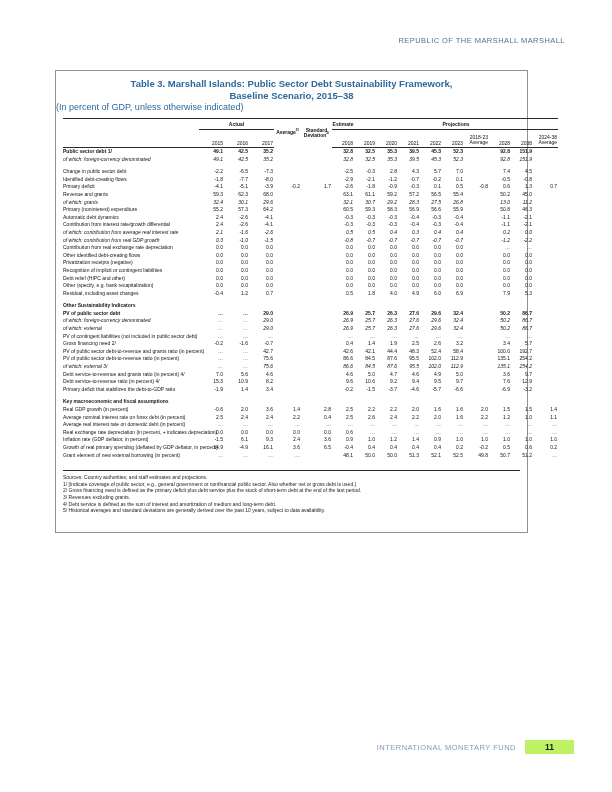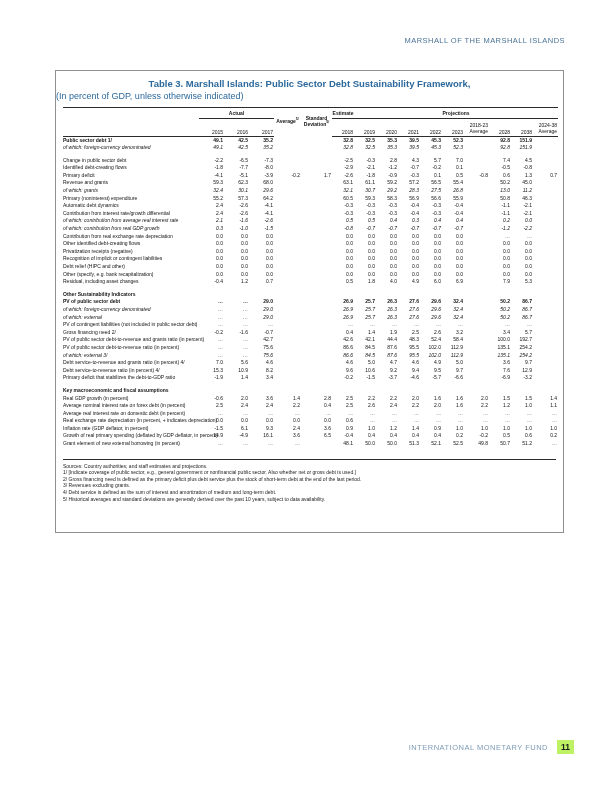--- a/index.html
+++ b/index.html
@@ -1,20 +1,20 @@
 <!DOCTYPE html>
 <html><head>
 <meta charset="utf-8">
 <style>
   html,body{margin:0;padding:0;background:#e8e8e8;}
   .page{position:relative;width:612px;height:792px;background:#ffffff;margin:0 auto;
         font-family:"Liberation Sans", sans-serif;color:#141414;overflow:hidden;}
   .running-header{position:absolute;top:36px;right:47px;font-size:7.5px;letter-spacing:.45px;
         color:#4a7397;}
-  .table-box{position:absolute;left:55px;top:70px;width:509px;height:463px;
+  .table-box{position:absolute;left:55px;top:70px;width:473px;height:463px;
         border:1px solid #8f8f8f;background:#fff;box-sizing:border-box;}
   .tbl-title{margin-top:7px;text-align:center;color:#2d699c;font-weight:bold;
         font-size:9.5px;line-height:11.5px;}
   .tbl-subtitle{color:#2d699c;font-size:9px;line-height:11px;margin-top:1px;}
   table.dsa{margin:5px 7px 0 7px;width:495px;border-collapse:collapse;table-layout:fixed;}
   table.dsa th,table.dsa td{padding:0;font-weight:normal;}
   thead tr.grp th{border-top:1.2px solid #2b2b2b;height:10px;font-size:5px;
         text-align:center;vertical-align:middle;font-weight:bold;}
   thead th.u{border-bottom:.8px solid #2b2b2b;}
   thead tr.yrs th{height:16px;vertical-align:bottom;font-size:5px;text-align:right;
@@ -31,32 +31,33 @@
   tr.bold td{font-weight:bold;}
   tr.italic td{font-style:italic;}
   tr.section td{font-weight:bold;}
   tr.blankr td{height:5px;line-height:5px;}
   .footnotes{margin:11px 7px 0 7px;border-top:1px solid #2b2b2b;padding-top:3px;
         font-size:5px;line-height:6.6px;color:#1c1c1c;}
   .footnotes div{white-space:nowrap;overflow:visible;}
   .page-footer{position:absolute;right:38px;top:740px;display:flex;align-items:center;}
   .footer-text{color:#7f9cb7;font-size:7.5px;letter-spacing:.5px;margin-right:9px;}
   .page-num{background:#bef264;color:#1a1a1a;font-weight:bold;font-size:8.5px;
-        padding:2px 4px;line-height:10px;}
+        padding:2px 20px;line-height:10px;}
 </style>
 </head>
 <body>
 
 <div class="page">
 
-  <div class="running-header">MARSHALL OF THE MARSHALL ISLANDS</div>
+  <div class="running-header">REPUBLIC OF THE MARSHALL MARSHALL</div>
 
   <div class="table-box">
     <div class="tbl-title">
       <div>Table 3. Marshall Islands: Public Sector Debt Sustainability Framework,</div>
+      <div>Baseline Scenario, 2015–38</div>
     </div>
     <div class="tbl-subtitle">(In percent of GDP, unless otherwise indicated)</div>
 
     <table class="dsa">
       <colgroup>
         <col style="width:136px">
           <col style="width:25px">
           <col style="width:25px">
           <col style="width:25px">
         <col style="width:27px">

